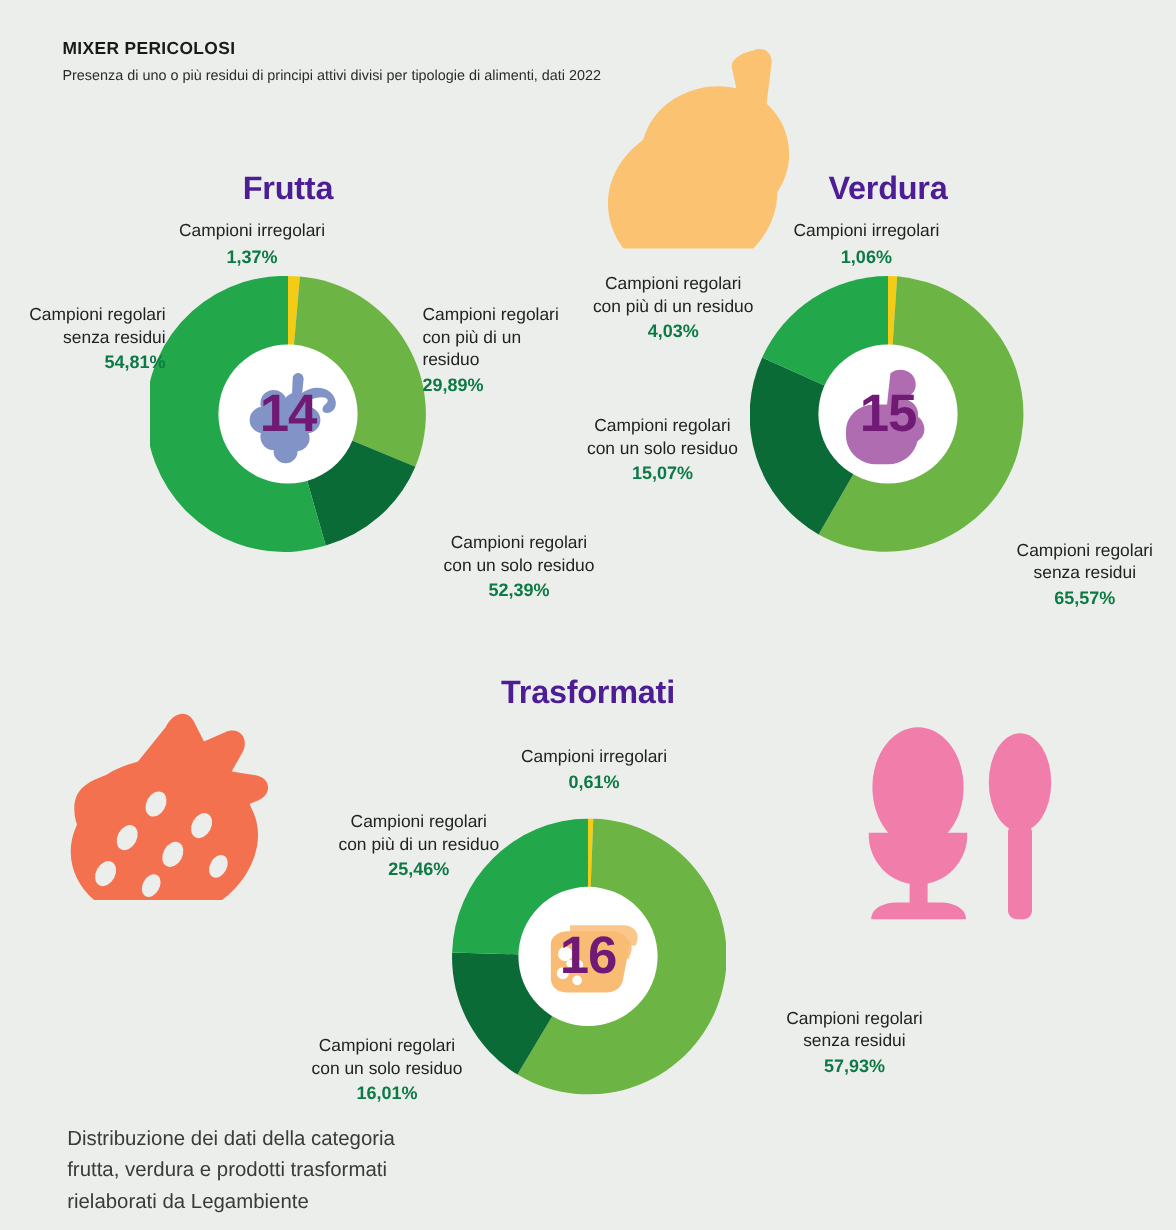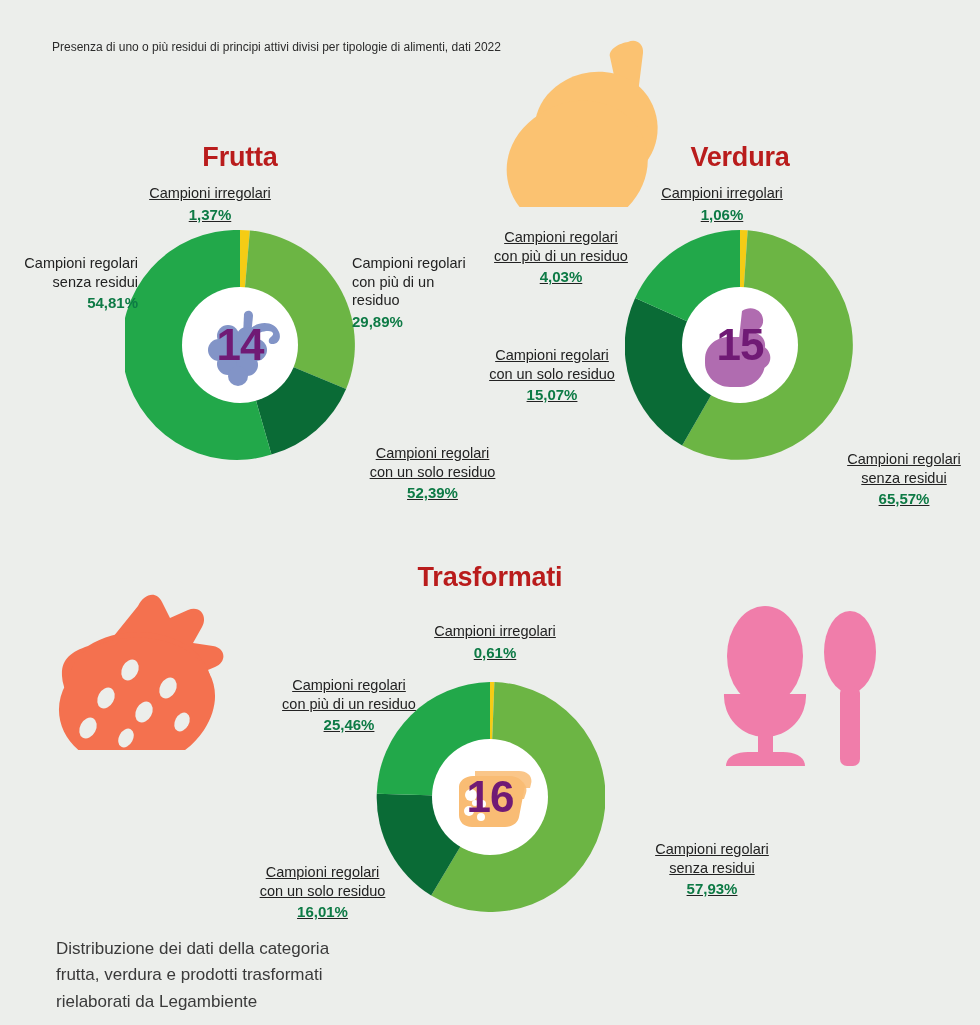--- a/index.html
+++ b/index.html
@@ -15,54 +15,55 @@
     font-size: 14.5px; font-weight: bold; color: #1a1a1a;
     letter-spacing: 0.3px;
   }
   .header-sub {
     font-size: 12px; color: #2b2b2b; margin-top: 7px;
   }
 
   .chart-block { position: absolute; }
   .chart-title {
     position: absolute; font-size: 27px; font-weight: bold;
-    color: #b91c1c; text-align: center; width: 100%;
+    color: #4c1d95; text-align: center; width: 100%;
     letter-spacing: -0.2px;
   }
   .donut-wrap { position: absolute; }
   .donut { display: block; }
   .center-num {
     position: absolute; left: 0; top: 0; width: 100%; height: 100%;
     display: flex; align-items: center; justify-content: center;
     font-size: 44px; font-weight: bold; color: #701a75;
     letter-spacing: -1px; pointer-events: none;
   }
   .center-icon {
     position: absolute; left: 0; top: 0; width: 100%; height: 100%;
     display: flex; align-items: center; justify-content: center;
     pointer-events: none;
   }
 
   .lbl { position: absolute; font-size: 14.5px; color: #222; line-height: 1.28; }
   .lbl .pct { display: block; font-weight: bold; color: #0d7a45; margin-top: 2px; font-size: 15px; }
-  .lbl.ctr { text-align: center; text-decoration: underline; }
+  .lbl.ctr { text-align: center; }
   .lbl.rt { text-align: right; }
   .lbl.lt { text-align: left; }
 
   .deco { position: absolute; }
 
   .footnote {
     position: absolute; left: 12px; top: 936px;
     font-size: 17px; color: #3a3a3a; line-height: 1.55; margin-left: 44px;
   }
 </style>
 </head>
 <body>
 
 <div class="header">
+  <div class="header-title">MIXER PERICOLOSI</div>
   <div class="header-sub">Presenza di uno o più residui di principi attivi divisi per tipologie di alimenti, dati 2022</div>
 </div>
 
 <div class="deco" style="left:500px; top:32px; width:185px; height:175px;">
   <svg width="185" height="175" viewBox="0 0 185 175">
     <g fill="#fbc271">
       <path d="M128 10 c8 -4 16 2 15 11 l-6 48 c-1 9 -14 11 -17 2 l-10 -46 c-2 -8 10 -14 18 -15 z"></path>
       <path d="M112 62 c12 -4 28 2 33 14 6 14 -4 28 -18 31 -13 3 -26 -4 -29 -16 -3 -13 3 -25 14 -29 z"></path>
       <path d="M66 48 c30 -16 68 -8 84 20 16 28 6 62 -22 78 -30 17 -70 9 -86 -20 -16 -29 -6 -62 24 -78 z"></path>
       <path d="M40 82 c32 -22 78 -16 98 14 20 30 8 70 -24 90 -33 21 -79 14 -98 -16 -19 -31 -8 -68 24 -88 z"></path>

